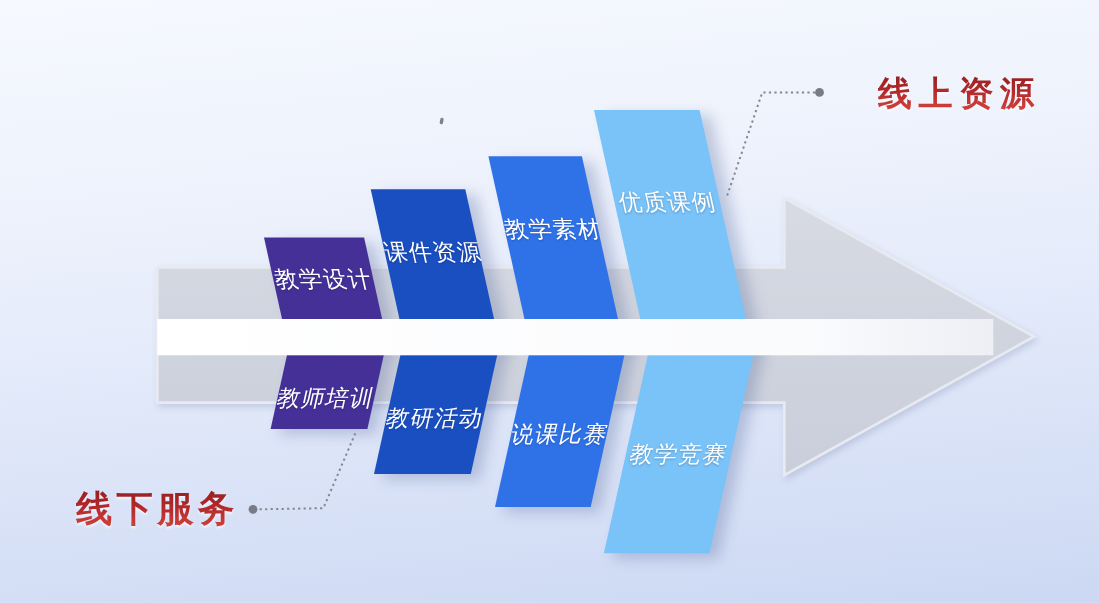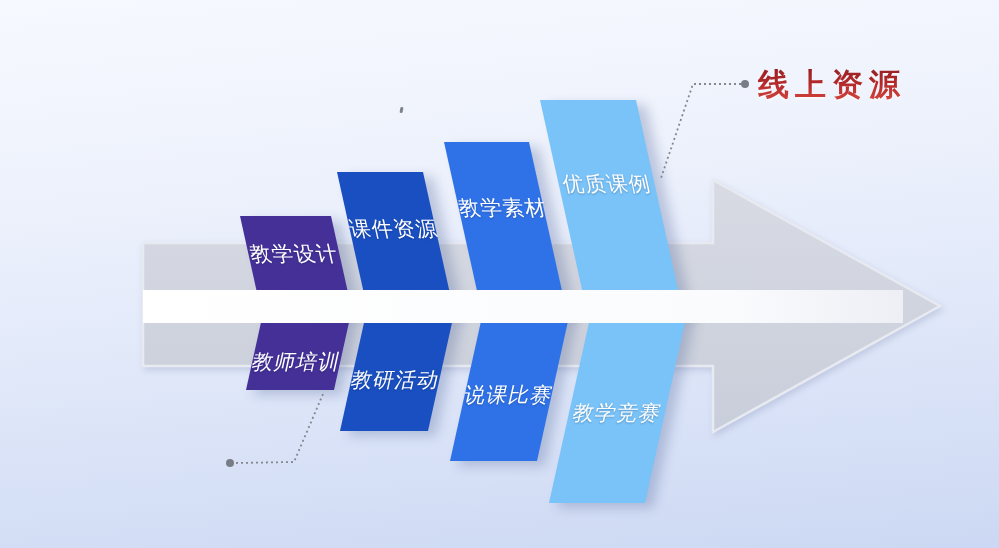--- a/index.html
+++ b/index.html
@@ -21,21 +21,21 @@
     position:absolute;left:143px;top:290px;width:760px;height:33px;z-index:3;
     background:linear-gradient(90deg,#ffffff 0%,#fafbfd 78%,#edeff5 100%);
   }
   .connector-svg{position:absolute;left:0;top:0;z-index:4;}
   .callout{
     position:absolute;z-index:5;font-weight:bold;white-space:nowrap;
     background:linear-gradient(180deg,#8e1d20 0%,#b3292a 45%,#da4a41 100%);
     -webkit-background-clip:text;background-clip:text;color:transparent;
     filter:drop-shadow(0 2px 1px rgba(255,255,255,0.65));
   }
-  .callout-online{left:758px;top:64px;font-size:31px;letter-spacing:6px;text-align:center;}
+  .callout-online{left:798px;top:64px;font-size:31px;letter-spacing:6px;text-align:center;}
   .callout-offline{left:69px;top:441px;font-size:33px;letter-spacing:4px;}
   .stray-mark{
     position:absolute;left:400px;top:107px;width:3px;height:6px;z-index:5;
     background:#676c7a;border-radius:2px;transform:rotate(12deg);opacity:.85;
   }
 </style>
 </head>
 <body>
 
 <div class="stage">
@@ -80,16 +80,17 @@
   <div class="stripe"></div>
 
   <svg class="connector-svg" width="999" height="548">
     <polyline points="741,84 693,84 661,178" fill="none" stroke="#83878f" stroke-width="1.8" stroke-dasharray="2,3"></polyline>
     <circle cx="745" cy="84" r="4" fill="#787c86"></circle>
     <polyline points="236,463 294,462 323,394" fill="none" stroke="#83878f" stroke-width="1.8" stroke-dasharray="2,3"></polyline>
     <circle cx="230" cy="463" r="4" fill="#787c86"></circle>
   </svg>
 
   <div class="callout callout-online">线上资源</div>
+  <div class="callout callout-offline">线下服务</div>
 
   <div class="stray-mark"></div>
 
 </div>
 
 </body></html>

